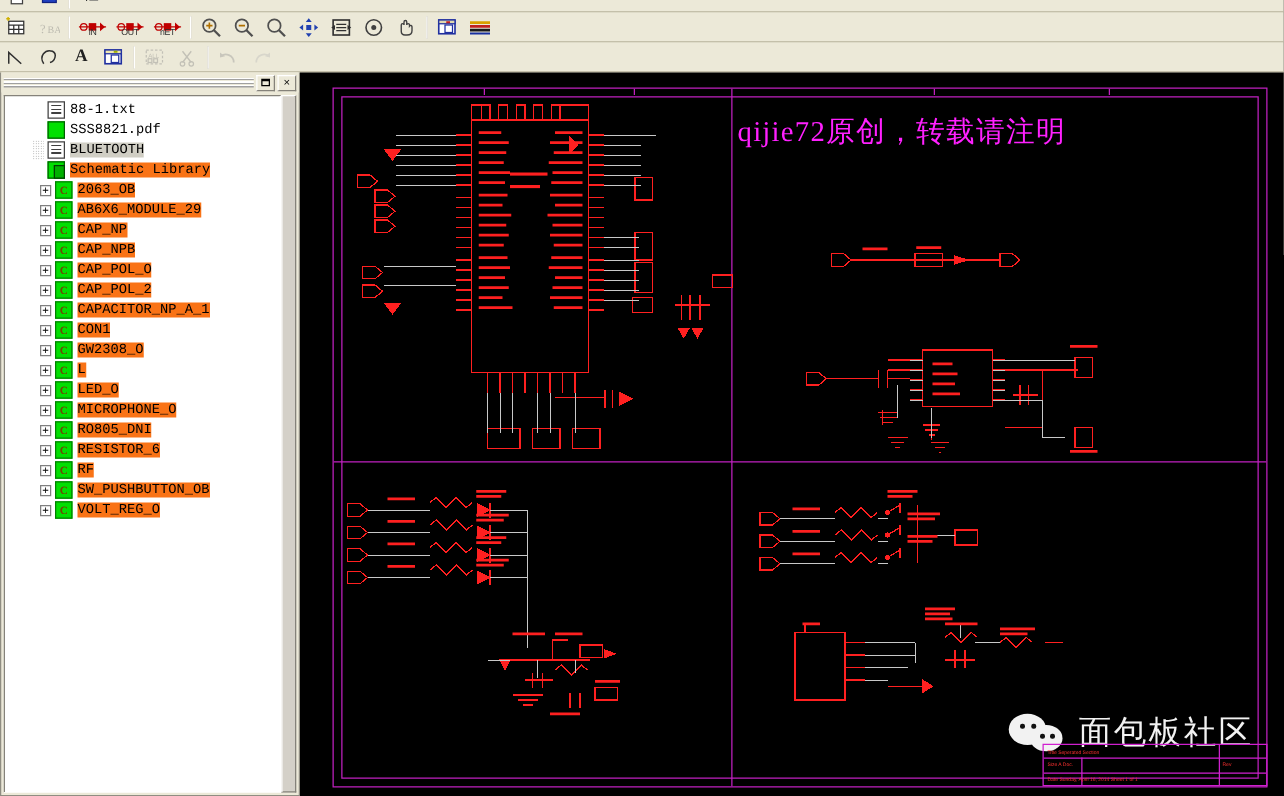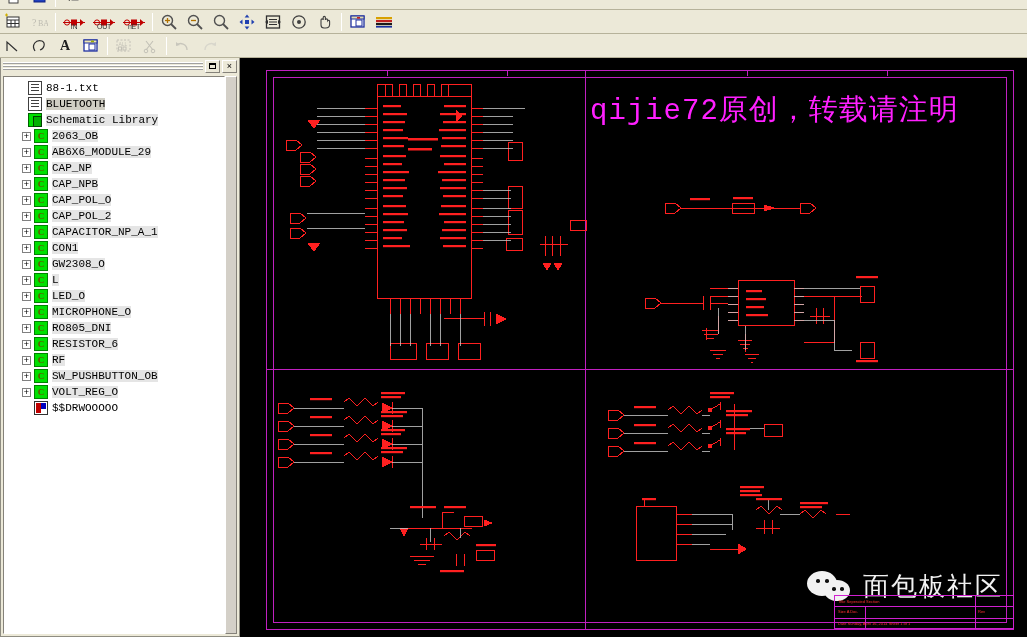--- a/index.html
+++ b/index.html
@@ -76,21 +76,21 @@
     background: #fff;
     border: 1px solid;
     border-color: #85827a #fff #fff #85827a;
     overflow: hidden;
   }
   #tree-scroll-gutter {
     position: absolute; right: 2px; top: 18px; width: 12px; height: 558px;
     background: #d4d0c8; border: 1px solid; border-color: #fff #85827a #85827a #fff;
   }
 
-  .tree-list { padding: 3px 0 0 10px; }
+  .tree-list { padding: 3px 0 0 20px; }
   .tree-row {
     display: flex; align-items: center; height: 16px;
     font-family: "Liberation Mono", monospace;
     font-size: 11px; color: #000; white-space: nowrap;
   }
   .indent-0 { padding-left: 2px; }
   .indent-1 { padding-left: 8px; }
 
   .expander {
     width: 9px; height: 9px; margin-right: 3px; flex: none;
@@ -133,21 +133,21 @@
   .ico-net { background: #fff; border: 1px solid #303030; }
   .ico-net::before {
     content: ""; position: absolute; left: 1px; top: 1px; width: 5px; height: 10px;
     background: #c00000;
   }
   .ico-net::after {
     content: ""; position: absolute; right: 1px; top: 1px; width: 5px; height: 6px;
     background: #0000c0;
   }
 
-  .hl-green { background: #e5e5e5; }
+  .hl-green { background: #f97316; }
   .hl-gray  { background: #d0cec4; }
   .bold { font-weight: normal; }
 
   
   #canvas-window {
     position: absolute; left: 240px; top: 58px;
     width: 787px; height: 579px;
     background: #000; overflow: hidden;
   }
   #sheet-frame {
@@ -165,22 +165,22 @@
   .divider-h {
     position: absolute; left: 0; right: 0; height: 1px; background: #c020c0;
   }
   .tick {
     position: absolute; background: #c020c0; width: 1px; height: 5px;
   }
   .tick-l { width: 5px; height: 1px; }
 
   .watermark {
     position: absolute; left: 350px; top: 32px;
-    font-family: Liberation Mono, monospace;
-    font-size: 29px; color: #ff20ff; white-space: nowrap;
+    font-family: Liberation Serif, serif;
+    font-size: 23px; color: #ff20ff; white-space: nowrap;
     letter-spacing: 1px;
   }
 
   
   #wechat-badge {
     position: absolute; right: 24px; bottom: 36px;
     display: flex; align-items: center; gap: 10px;
   }
   .wechat-mark { position: relative; width: 46px; height: 30px; }
   .wechat-mark .bub-a {
@@ -427,20 +427,25 @@
       <div class="win-btn">×</div>
     </div>
     <div id="tree-body">
       <div class="tree-list" id="tree-list">
           <div class="tree-row indent-0">
             <span class="expander-spacer"></span>
             <span class="ico ico-doc"></span>
             <span>88-1.txt</span>
           </div>
           <div class="tree-row indent-0">
+            <span class="expander-spacer"></span>
+            <span class="ico ico-green"></span>
+            <span>SSS8821.pdf</span>
+          </div>
+          <div class="tree-row indent-0">
             <span class="dotted-lead"></span>
             <span class="ico ico-doc"></span>
             <span class="hl-gray bold">BLUETOOTH</span>
           </div>
           <div class="tree-row indent-0">
             <span class="expander-spacer"></span>
             <span class="ico ico-lib"></span>
             <span class="hl-green">Schematic Library</span>
           </div>
           <div class="tree-row indent-1">
@@ -520,25 +525,20 @@
           </div>
           <div class="tree-row indent-1">
             <span class="expander">+</span>
             <span class="ico ico-part" style="font-size: 9px;">C</span>
             <span class="hl-green">SW_PUSHBUTTON_OB</span>
           </div>
           <div class="tree-row indent-1">
             <span class="expander">+</span>
             <span class="ico ico-part" style="font-size: 9px;">C</span>
             <span class="hl-green">VOLT_REG_O</span>
-          </div>
-          <div class="tree-row indent-1">
-            <span class="dotted-lead"></span>
-            <span class="ico ico-net"></span>
-            <span>$$DRWOOOOO</span>
           </div>
         </div>
     </div>
     <div id="tree-scroll-gutter"></div>
   </div>
 
   <div id="canvas-window">
 
     <div id="sheet-frame">
       <div id="sheet-frame-inner"></div>

